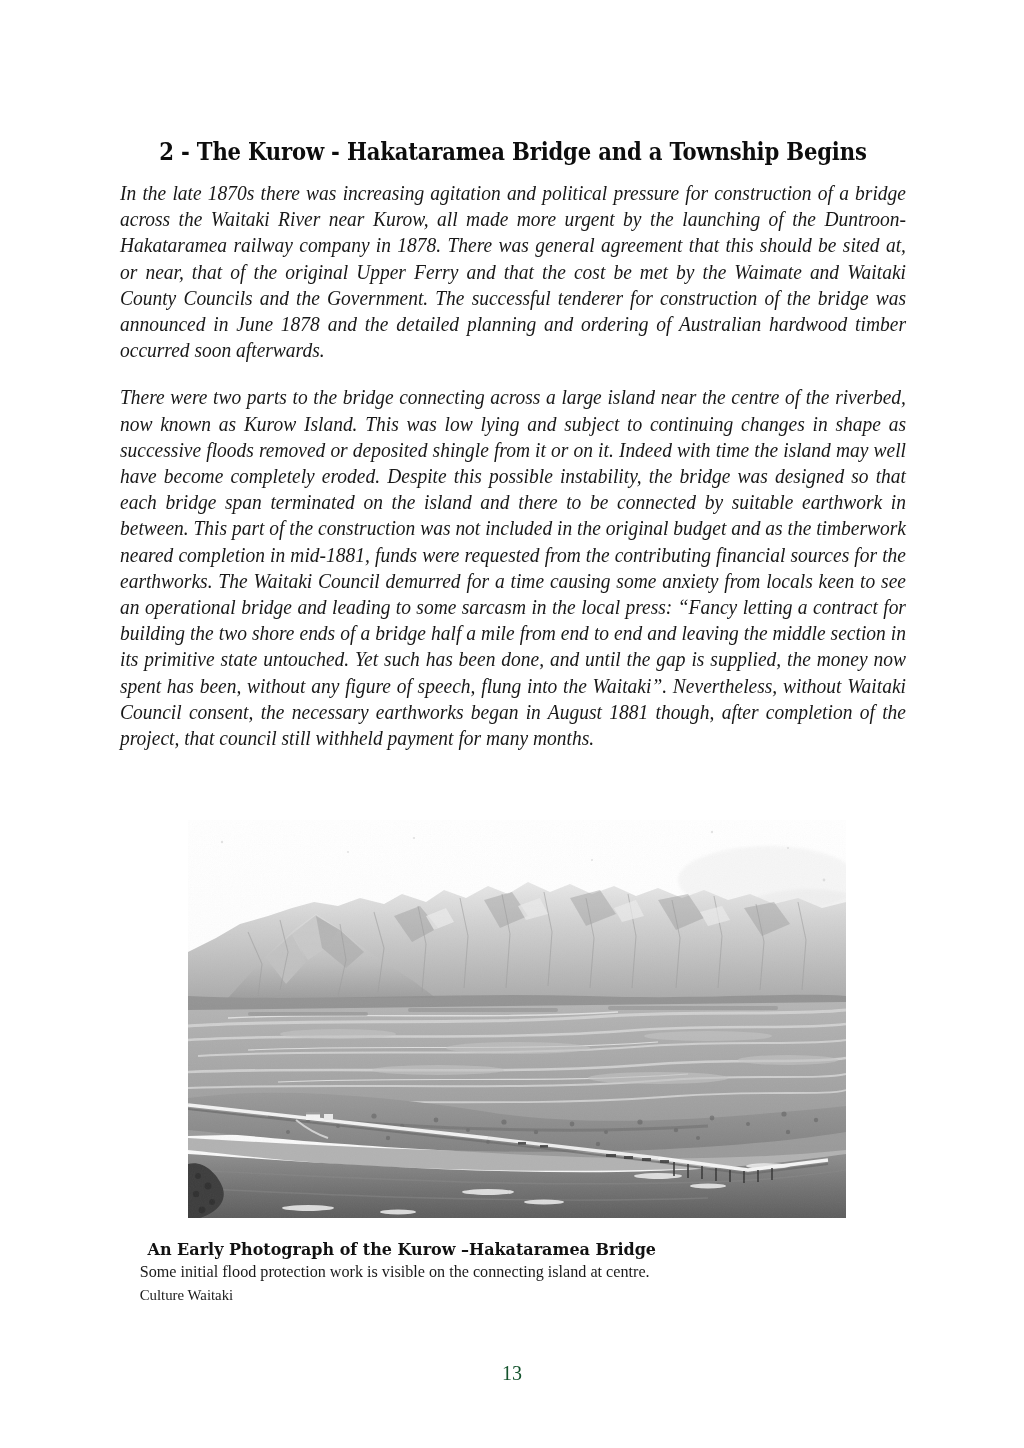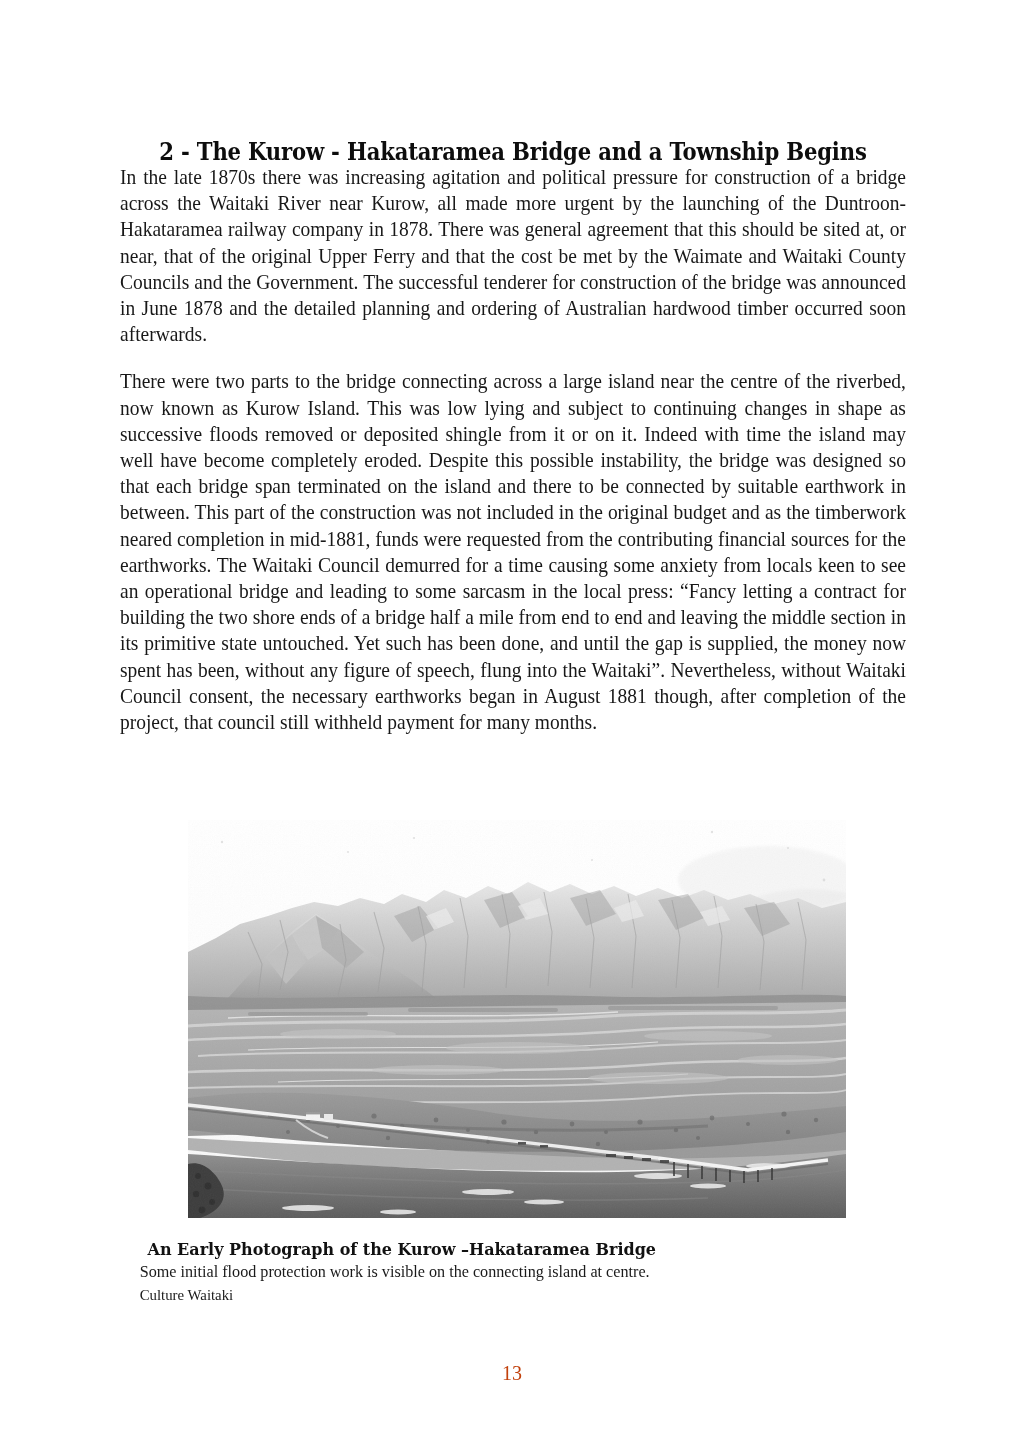--- a/index.html
+++ b/index.html
@@ -36,22 +36,23 @@
     color: #0d0d0d;
     transform: scaleX(0.90);
     transform-origin: center center;
     white-space: nowrap;
   }
 
   
   .body-col {
     position: absolute;
     left: 120px;
-    top: 164px;
+    top: 180px;
     width: 786px;
+    font-style: italic;
   }
   p.para {
     margin: 0 0 21px 0;
     font-size: 20.4px;
     line-height: 26.2px;
     text-align: justify;
     text-justify: inter-word;
     color: #181818;
     transform: scaleX(0.955);
     transform-origin: left top;
@@ -111,21 +112,21 @@
   }
 
   
   .page-number {
     position: absolute;
     left: 0;
     top: 1362px;
     width: 1024px;
     text-align: center;
     font-size: 20px;
-    color: #c2410c;
+    color: #14532d;
   }
 </style>
 </head>
 <body>
 
 <div class="page">
 
   <h1 class="chapter-title">2 - The Kurow - Hakataramea Bridge and a Township Begins</h1>
 
   <div class="body-col">

